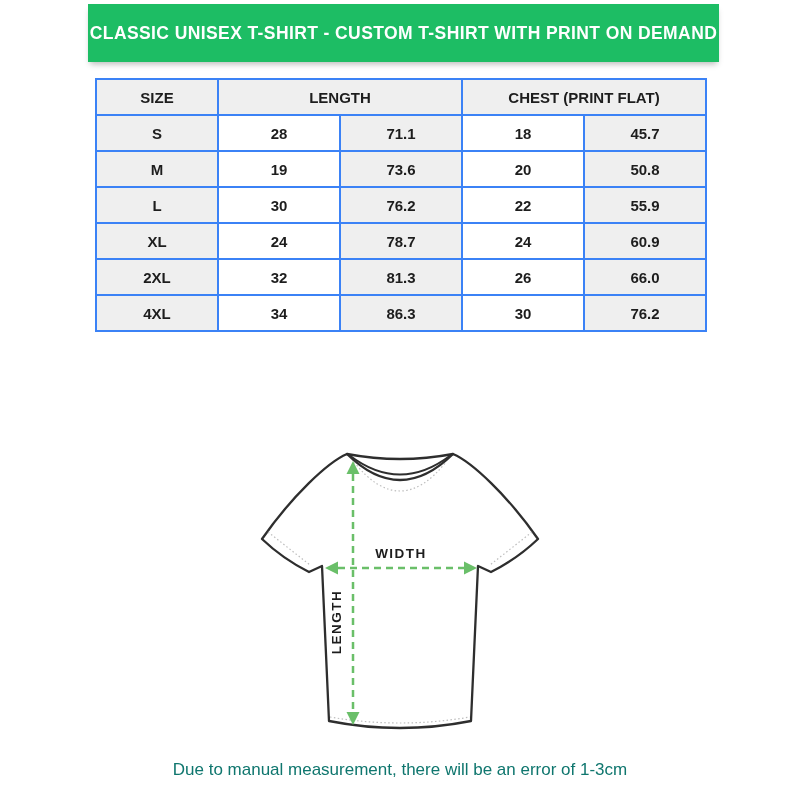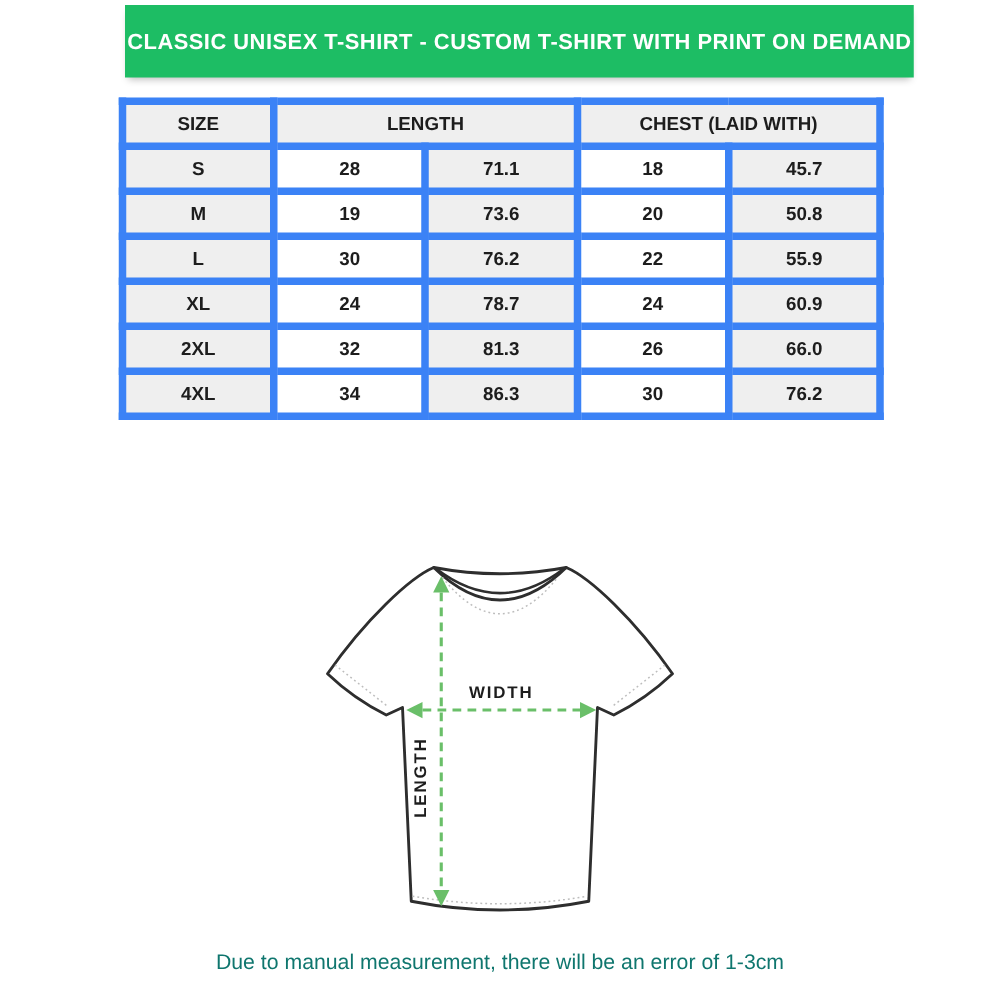--- a/index.html
+++ b/index.html
@@ -1,30 +1,30 @@
 <!DOCTYPE html>
 <html><head>
 <meta charset="utf-8">
 <style>
   html,body{margin:0;padding:0;background:#ffffff;}
   .page{position:relative;width:800px;height:800px;background:#ffffff;overflow:hidden;
         font-family:"Liberation Sans",sans-serif;}
 
   
-  .banner{position:absolute;left:100px;top:4px;width:631px;height:58px;
+  .banner{position:absolute;left:88px;top:4px;width:631px;height:58px;
           background:#1dbd64;display:flex;align-items:center;justify-content:center;
           box-shadow:0 4px 6px -2px rgba(0,0,0,0.28);}
   .banner span{color:#ffffff;font-weight:bold;font-size:17.5px;letter-spacing:0.4px;
                white-space:nowrap;}
 
   
   table.size-table{position:absolute;left:95px;top:78px;width:612px;
                    border-collapse:collapse;table-layout:fixed;}
   table.size-table th,table.size-table td{
-      border:6px solid #3b82f6;height:36px;box-sizing:border-box;
+      border:2px solid #3b82f6;height:36px;box-sizing:border-box;
       text-align:center;vertical-align:middle;
       font-size:15px;font-weight:bold;color:#1d1d1d;background:#ffffff;}
   table.size-table .gray{background:#efefef;}
 
   
   .diagram{position:absolute;left:250px;top:438px;width:300px;height:312px;}
   .dlabel{font-family:"Liberation Sans",sans-serif;font-weight:bold;font-size:13.5px;
           fill:#1d1d1d;letter-spacing:1.5px;}
 
   
@@ -45,21 +45,21 @@
       <col style="width:20%">
         <col style="width:20%">
         <col style="width:20%">
       <col style="width:20%">
         <col style="width:20%">
     </colgroup>
     <thead>
       <tr>
         <th class="gray">SIZE</th>
         <th class="gray" colspan="2">LENGTH</th>
-        <th class="gray" colspan="2">CHEST (LAID WITH)</th>
+        <th class="gray" colspan="2">CHEST (PRINT FLAT)</th>
       </tr>
     </thead>
     <tbody>
       <tr>
         <td class="gray">S</td>
         <td>28</td>
         <td class="gray">71.1</td>
         <td>18</td>
         <td class="gray">45.7</td>
       </tr>

